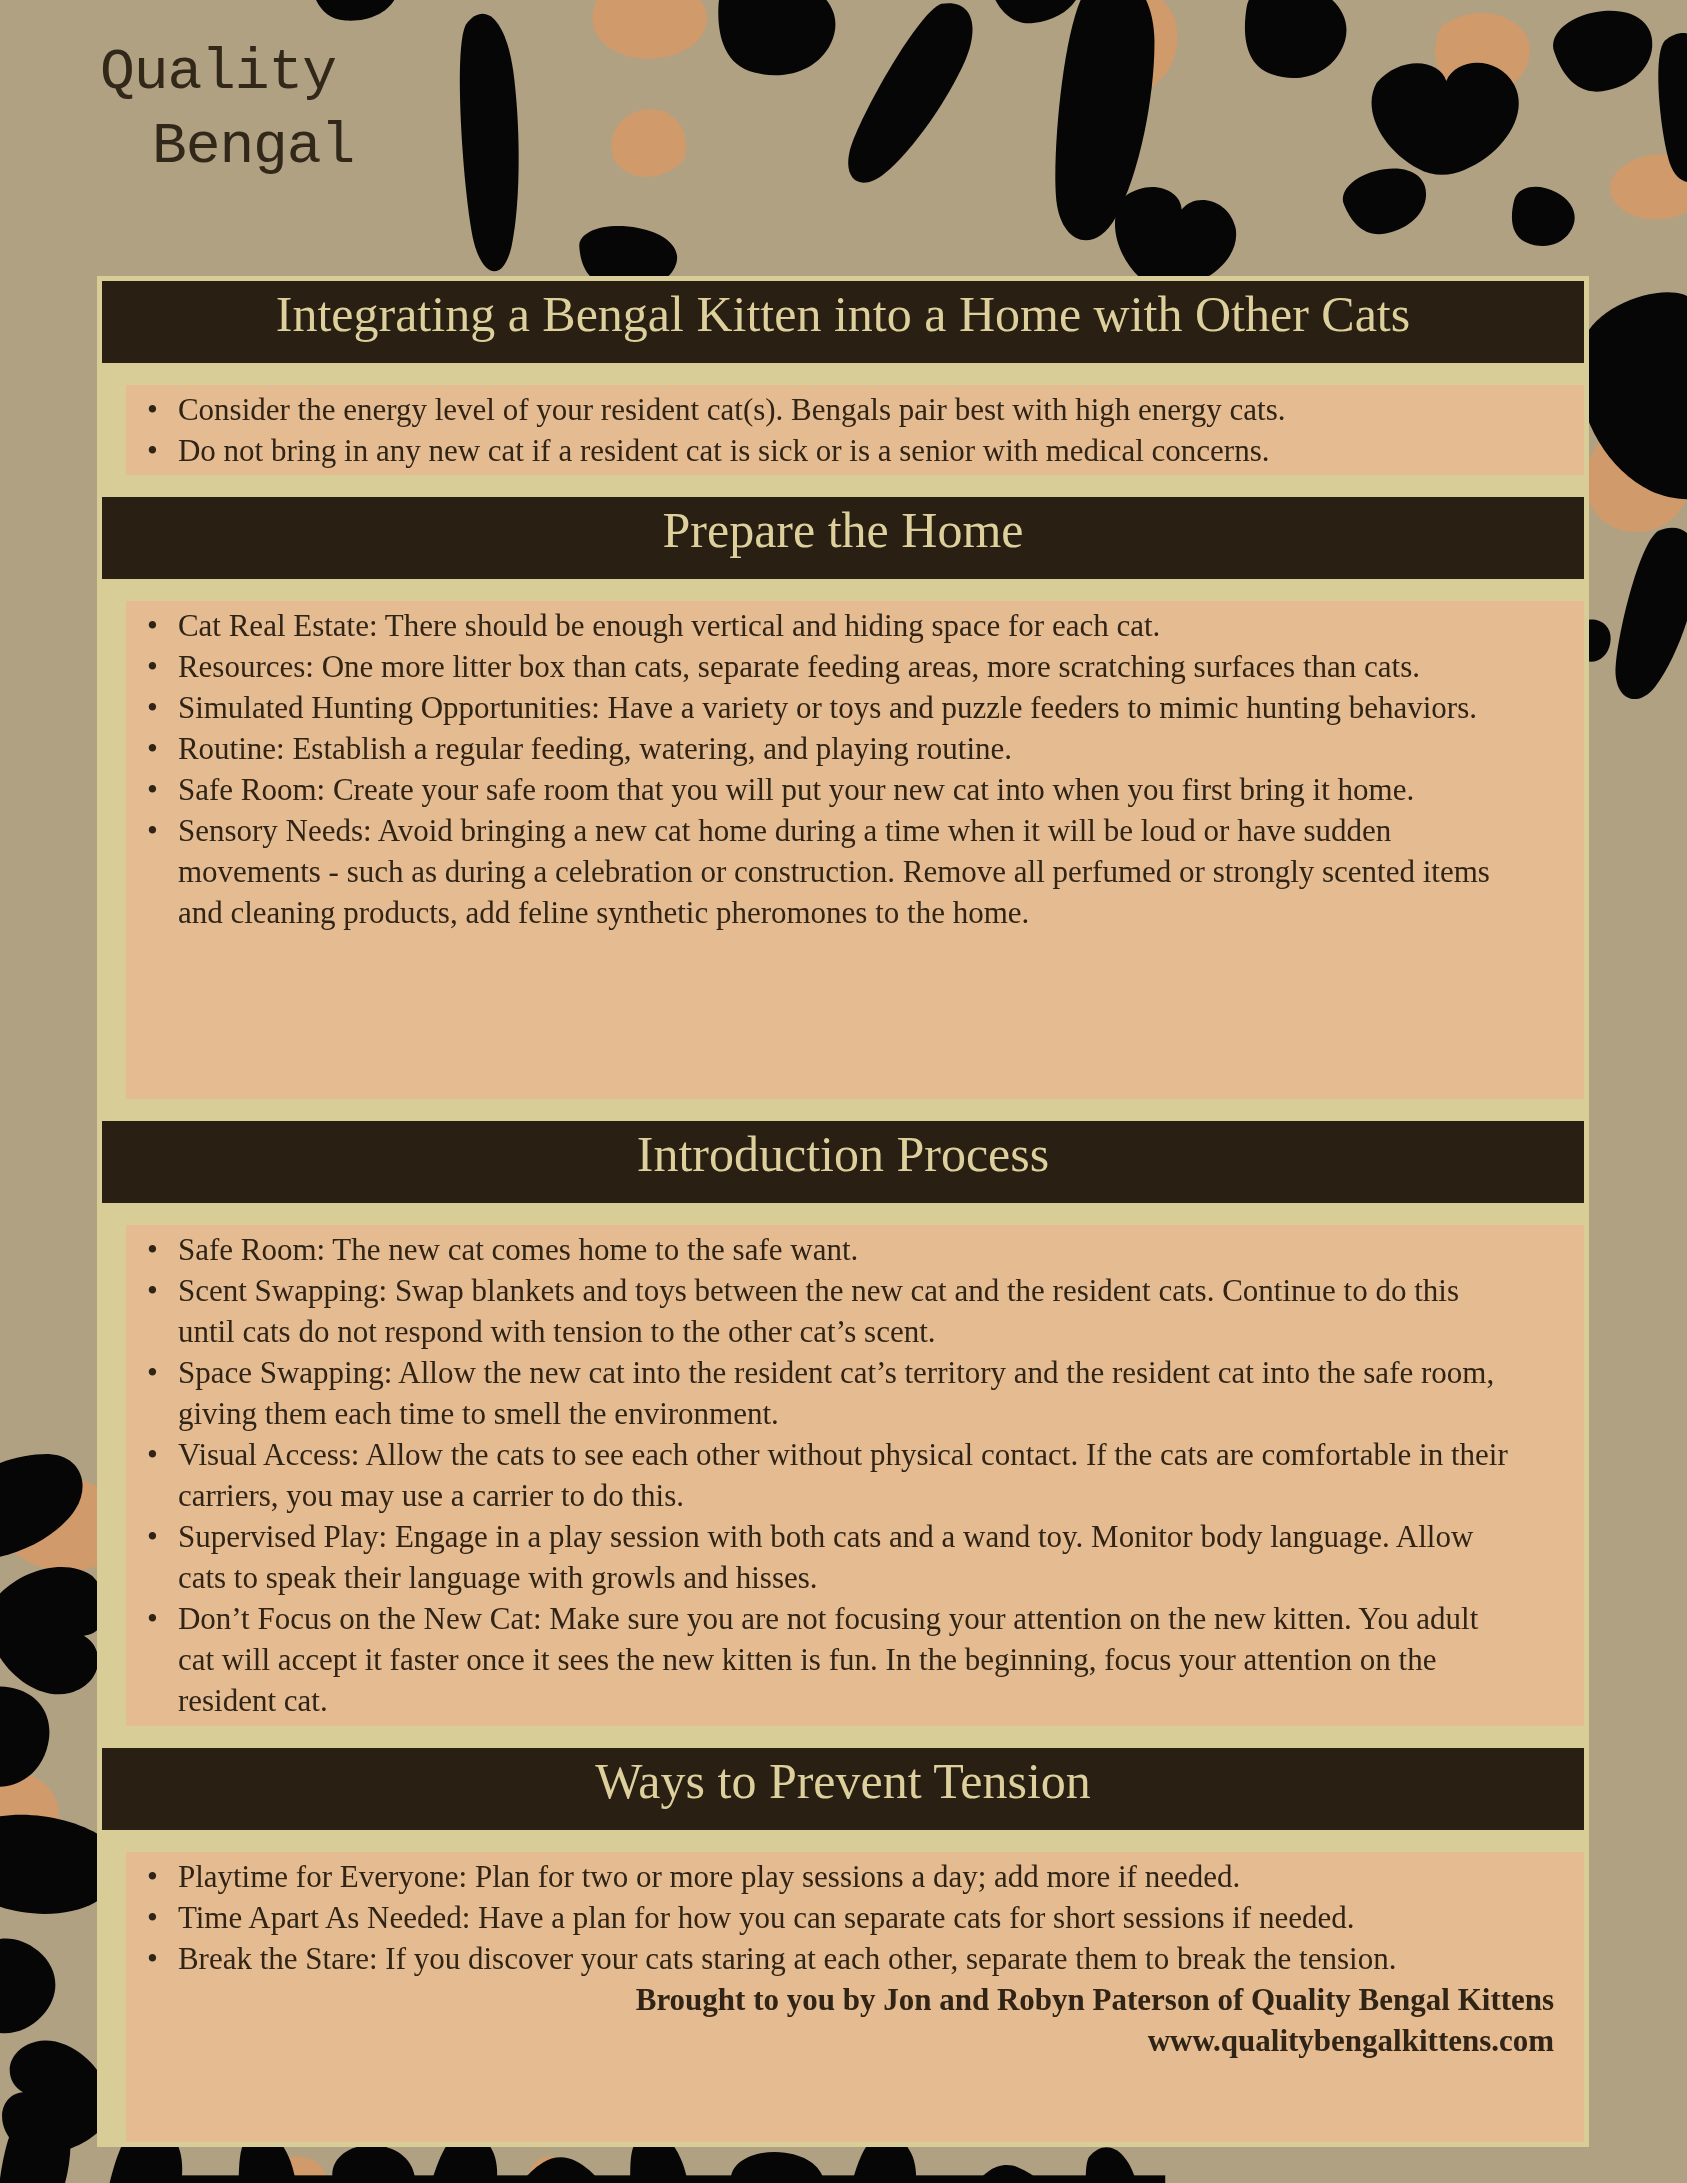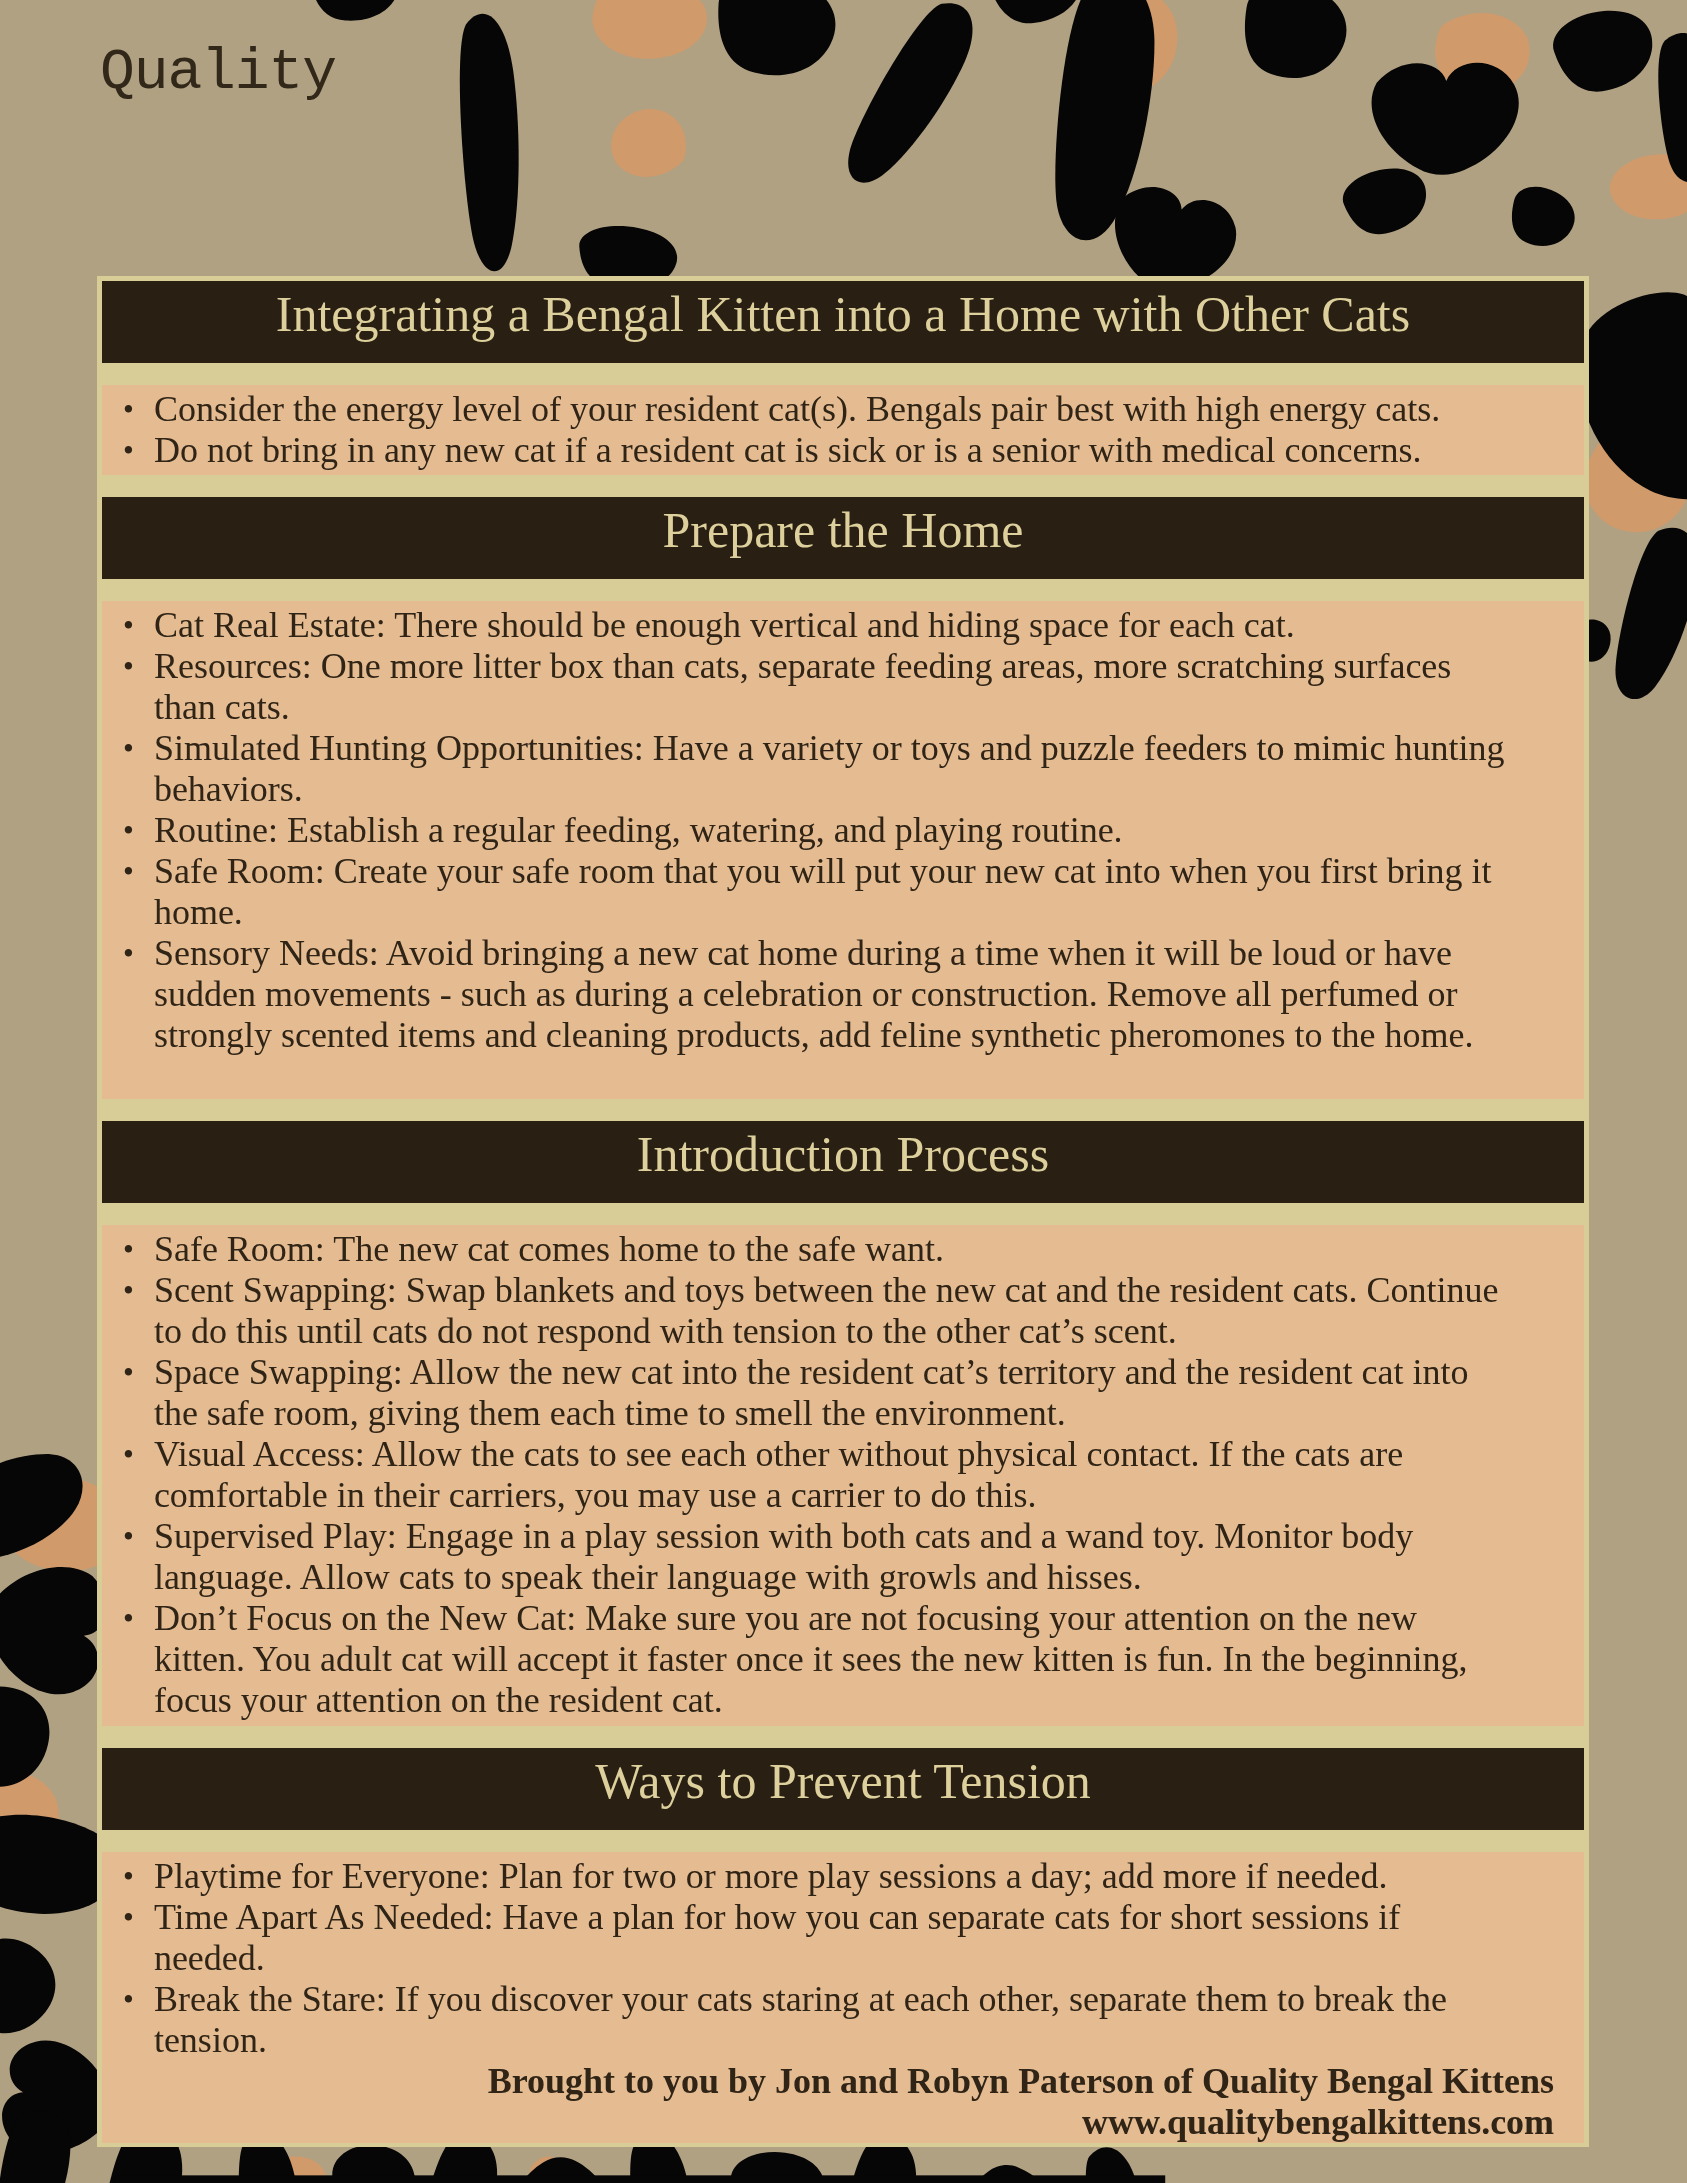--- a/index.html
+++ b/index.html
@@ -57,22 +57,23 @@
   }
   .bar .bar-title{
     color:var(--header-text);
     font-size:50px;
     line-height:55px;
     text-align:center;
   }
   .content{
     background:var(--section-background);
     box-sizing:border-box;
-    font-size:36px;line-height:41px;
+    font-size:31px;line-height:41px;
     padding-top:4.4px;
+    margin-left:24px;
   }
   .content.s1{flex:0 0 90px;}
   .content.s2{flex:0 0 498px;}
   .content.s3{flex:0 0 501px;}
   .content.s4{flex:1 1 auto;}
   .content ul{
     margin:0;padding:0;list-style:none;
   }
   .content li{
     position:relative;
@@ -152,20 +153,21 @@
   <use href="#b3" class="spot" transform="translate(1225,4080) rotate(-10) scale(1.0,1.45)"></use>
   <use href="#b1" class="spot" transform="translate(1425,4015) scale(0.9,0.72)"></use>
   <use href="#b3" class="spot" transform="translate(1615,4070) rotate(8) scale(1.1,1.3)"></use>
   <use href="#b2" class="spot" transform="translate(1845,4050) rotate(170) scale(1.0,0.9)"></use>
   <use href="#b3" class="spot" transform="translate(2055,4080) rotate(-12) scale(0.9,1.25)"></use>
   <rect class="spot" x="210" y="3986" width="1925" height="14"></rect>
 </svg>
 
 <div class="logo">
   <div class="l1">Quality</div>
+  <div class="l2">Bengal</div>
 </div>
 
 <div class="panel">
 
   <div class="bar">
     <span class="bar-title">Integrating a Bengal Kitten into a Home with Other Cats</span>
   </div>
   <div class="content s1">
     <ul>
       <li>Consider the energy level of your resident cat(s). Bengals pair best with high energy cats.</li>

